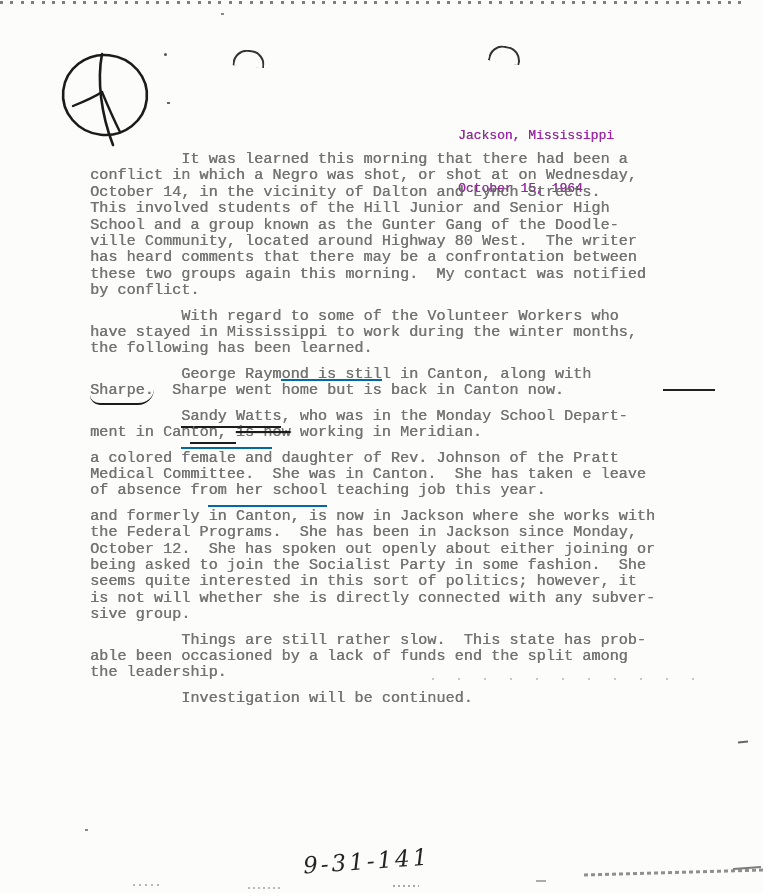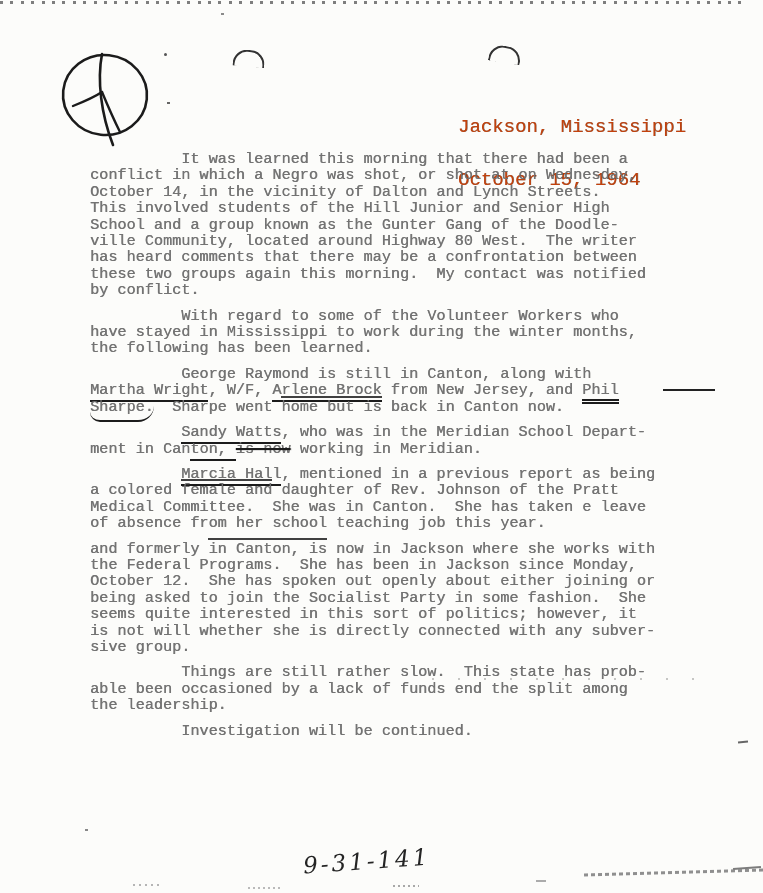--- a/index.html
+++ b/index.html
@@ -12,26 +12,26 @@
     position:absolute;left:90px;top:151px;width:612px;
     font-size:15.2px;line-height:16.4px;color:#737373;
     text-shadow:0.4px 0.25px 0 rgba(25,25,25,0.55);
   }
   .para{margin:0 0 9px 0;}
   .tline{white-space:pre;}
   
   .s-u {border-bottom:2px solid #1c1c1c;padding-bottom:1px;}
   .s-uu{border-bottom:5px double #1c1c1c;}
   .s-uc{border-bottom:2.5px solid #1c1c1c;border-radius:0 0 16px 10px;padding-bottom:4px;}
-  .s-o {border-top:2px solid #404040;}
+  .s-o {border-top:2px solid #0369a1;}
   .s-st{text-decoration:line-through;text-decoration-thickness:2px;text-decoration-color:#1c1c1c;}
   
   .dateline{
-    position:absolute;left:458px;top:84px;
-    font-size:19px;line-height:17.5px;color:#c2410c;
+    position:absolute;left:458px;top:92px;
+    font-size:13px;line-height:17.5px;color:#a21caf;
     text-shadow:0.4px 0.25px 0 rgba(25,25,25,0.55);white-space:pre;
   }
   
   .stamp{
     position:absolute;left:303px;top:848px;
     font-family:"DejaVu Serif",serif;font-style:italic;
     font-size:23px;letter-spacing:3px;color:#242424;
     transform:rotate(-4deg);white-space:pre;
   }
   
@@ -104,29 +104,27 @@
         <div class="tline"><span>these two groups again this morning.  My contact was notified</span></div>
         <div class="tline"><span>by conflict.</span></div>
       </div>
       <div class="para">
         <div class="tline"><span>          With regard to some of the Volunteer Workers who</span></div>
         <div class="tline"><span>have stayed in Mississippi to work during the winter months,</span></div>
         <div class="tline"><span>the following has been learned.</span></div>
       </div>
       <div class="para">
         <div class="tline"><span>          George Raymond is still in Canton, along with</span></div>
-        <div class="tline"><span class="s-u">Martha Wright</span><span>, W/F, </span><span class="s-u">Arlene Brock</span><span> from New Jersey, and </span><span class="s-uu">Phil</span></div>
         <div class="tline"><span class="s-uc">Sharpe.</span><span>  Sharpe went </span><span class="s-o">home but is</span><span> back in Canton now.</span></div>
       </div>
       <div class="para">
-        <div class="tline"><span>          </span><span class="s-u">Sandy Watts</span><span>, who was in the Meridian School Depart-</span></div>
+        <div class="tline"><span>          </span><span class="s-u">Sandy Watts</span><span>, who was in the Monday School Depart-</span></div>
         <div class="tline"><span>ment in Can</span><span class="s-u">ton, </span><span class="s-st">is now</span><span> working in Meridian.</span></div>
       </div>
       <div class="para">
-        <div class="tline"><span>          </span><span class="s-u">Marcia Hall</span><span>, mentioned in a previous report as being</span></div>
         <div class="tline"><span>a colored </span><span class="s-o">female and</span><span> daughter of Rev. Johnson of the Pratt</span></div>
         <div class="tline"><span>Medical Committee.  She was in Canton.  She has taken e leave</span></div>
         <div class="tline"><span>of absence from her school teaching job this year.</span></div>
       </div>
       <div class="para">
         <div class="tline"><span>and formerly </span><span class="s-o">in Canton, is</span><span> now in Jackson where she works with</span></div>
         <div class="tline"><span>the Federal Programs.  She has been in Jackson since Monday,</span></div>
         <div class="tline"><span>October 12.  She has spoken out openly about either joining or</span></div>
         <div class="tline"><span>being asked to join the Socialist Party in some fashion.  She</span></div>
         <div class="tline"><span>seems quite interested in this sort of politics; however, it</span></div>

